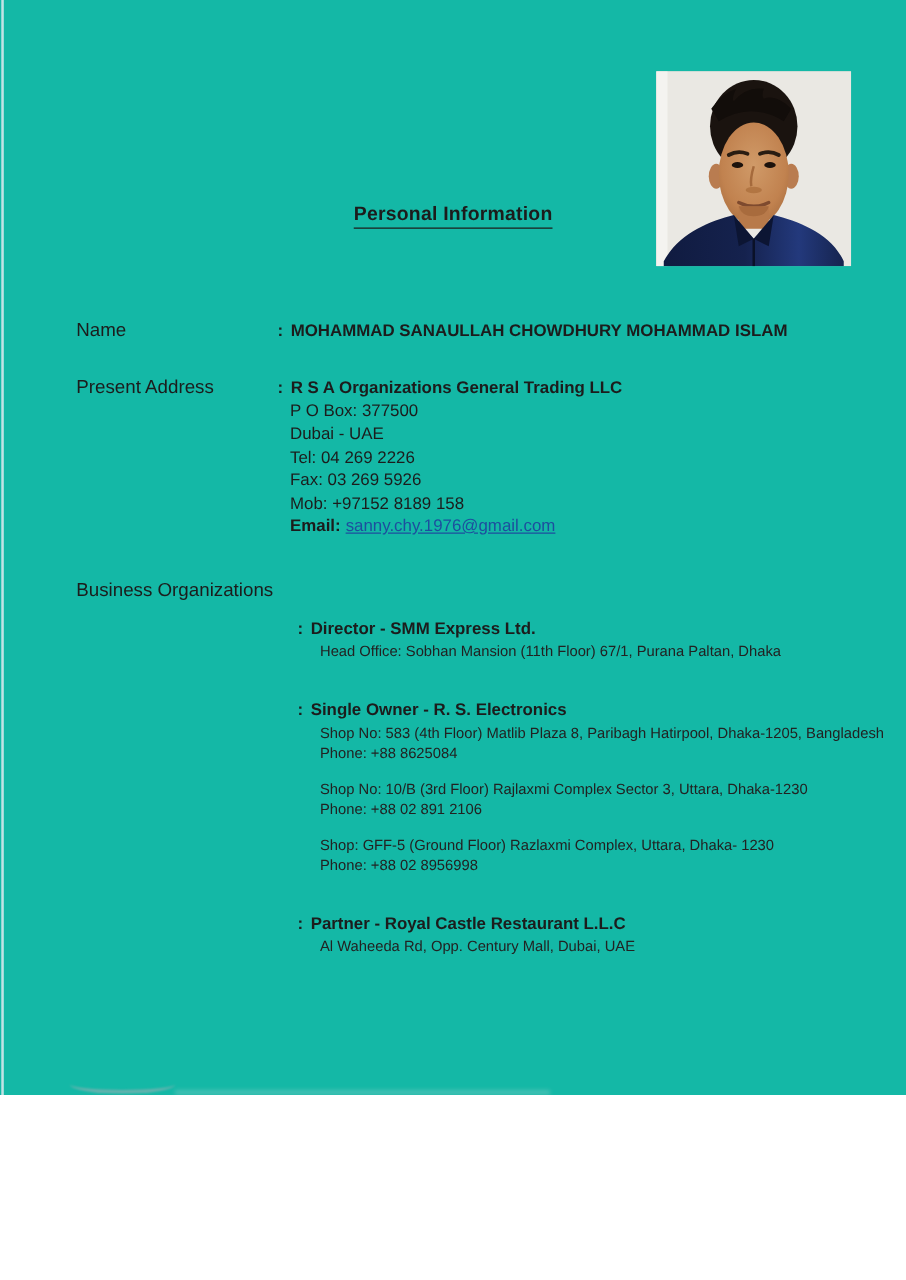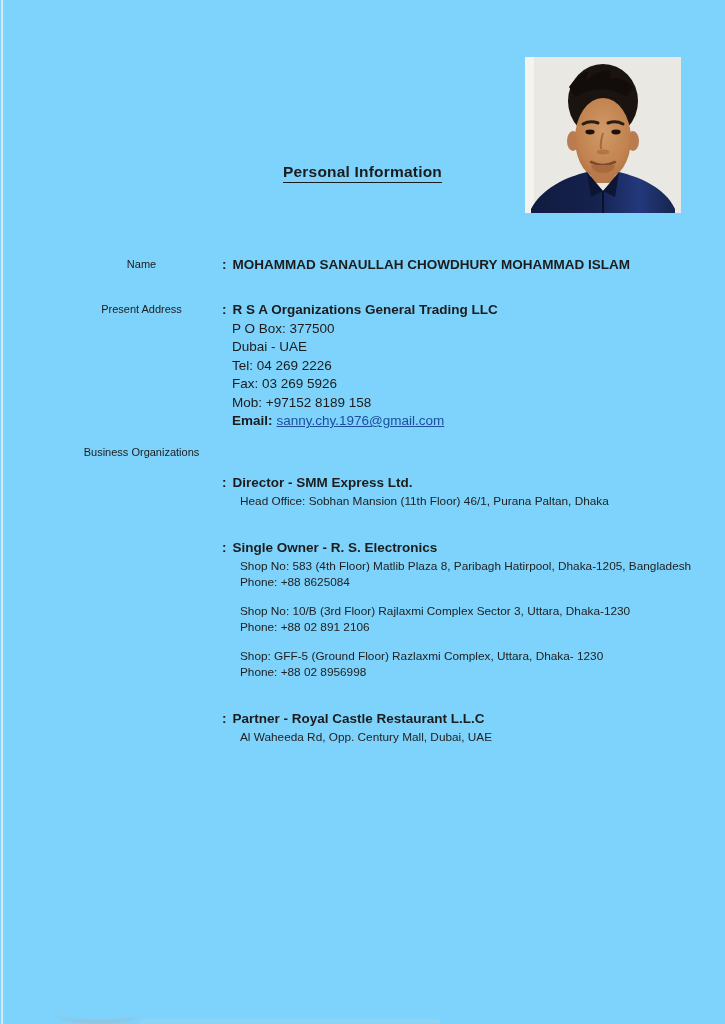--- a/index.html
+++ b/index.html
@@ -1,19 +1,19 @@
 <!DOCTYPE html>
 <html><head>
 <meta charset="utf-8">
 <style>
   html,body{margin:0;padding:0;background:#ffffff;}
   .page{
     position:relative;
-    width:725px;height:1024px;
-    background:#7dd3fc;
+    width:725px;height:876px;
+    background:#14b8a6;
     font-family:"Liberation Sans", sans-serif;
     color:#1c1c1c;
     overflow:hidden;
     text-decoration:underline;
   }
   
   .edge-line{
     position:absolute;left:1px;top:0;width:2px;height:100%;
     background:linear-gradient(to right,#e6e5ee,#f6f5fa);
     opacity:.8;
@@ -43,27 +43,27 @@
 
   .photo{
     position:absolute;left:525px;top:57px;width:156px;height:156px;
     box-shadow:0 0 0 1px #d8d6d0 inset;
   }
   .photo svg{display:block;width:100%;height:100%;}
 
   .row{position:absolute;left:61px;display:flex;align-items:flex-start;}
   .row .label{
     width:161px;flex:none;
-    font-size:11px;line-height:17px;text-align:center;
+    font-size:15px;line-height:17px;
   }
   .row .value{font-size:13.5px;line-height:18.5px;}
 
   .row-name{top:256px;}
   .row-address{top:301px;}
-  .row-business{top:444px;}
+  .row-business{top:464px;gap:16px;}
 
   .bold{font-weight:bold;}
   .headline{white-space:nowrap;}
   .headline .colon{font-weight:bold;margin-right:6px;}
   .plain-line{padding-left:10px;white-space:nowrap;}
   .email-line{padding-left:10px;white-space:nowrap;}
   .email-line .email-label{font-weight:bold;margin-right:4px;text-align:right;}
   .email-link{
     color:#1d4e9e;text-decoration:underline;cursor:pointer;
   }
@@ -165,21 +165,21 @@
   </section>
 
   <section class="row row-business">
     <div class="label">Business Organizations</div>
     <div class="value">
 
       <div class="org">
         <div class="org-title">
           <span class="colon">:</span><span class="bold">Director - SMM Express Ltd.</span>
         </div>
-        <div class="detail-line">Head Office: Sobhan Mansion (11th Floor) 46/1, Purana Paltan, Dhaka</div>
+        <div class="detail-line">Head Office: Sobhan Mansion (11th Floor) 67/1, Purana Paltan, Dhaka</div>
       </div>
 
 
       <div class="org org-electronics">
         <div class="org-title">
           <span class="colon">:</span><span class="bold">Single Owner - R. S. Electronics</span>
         </div>
         <div class="detail-group">
           <div class="detail-line">Shop No: 583 (4th Floor) Matlib Plaza 8, Paribagh Hatirpool, Dhaka-1205, Bangladesh</div>
           <div class="detail-line">Phone: +88 8625084</div>

